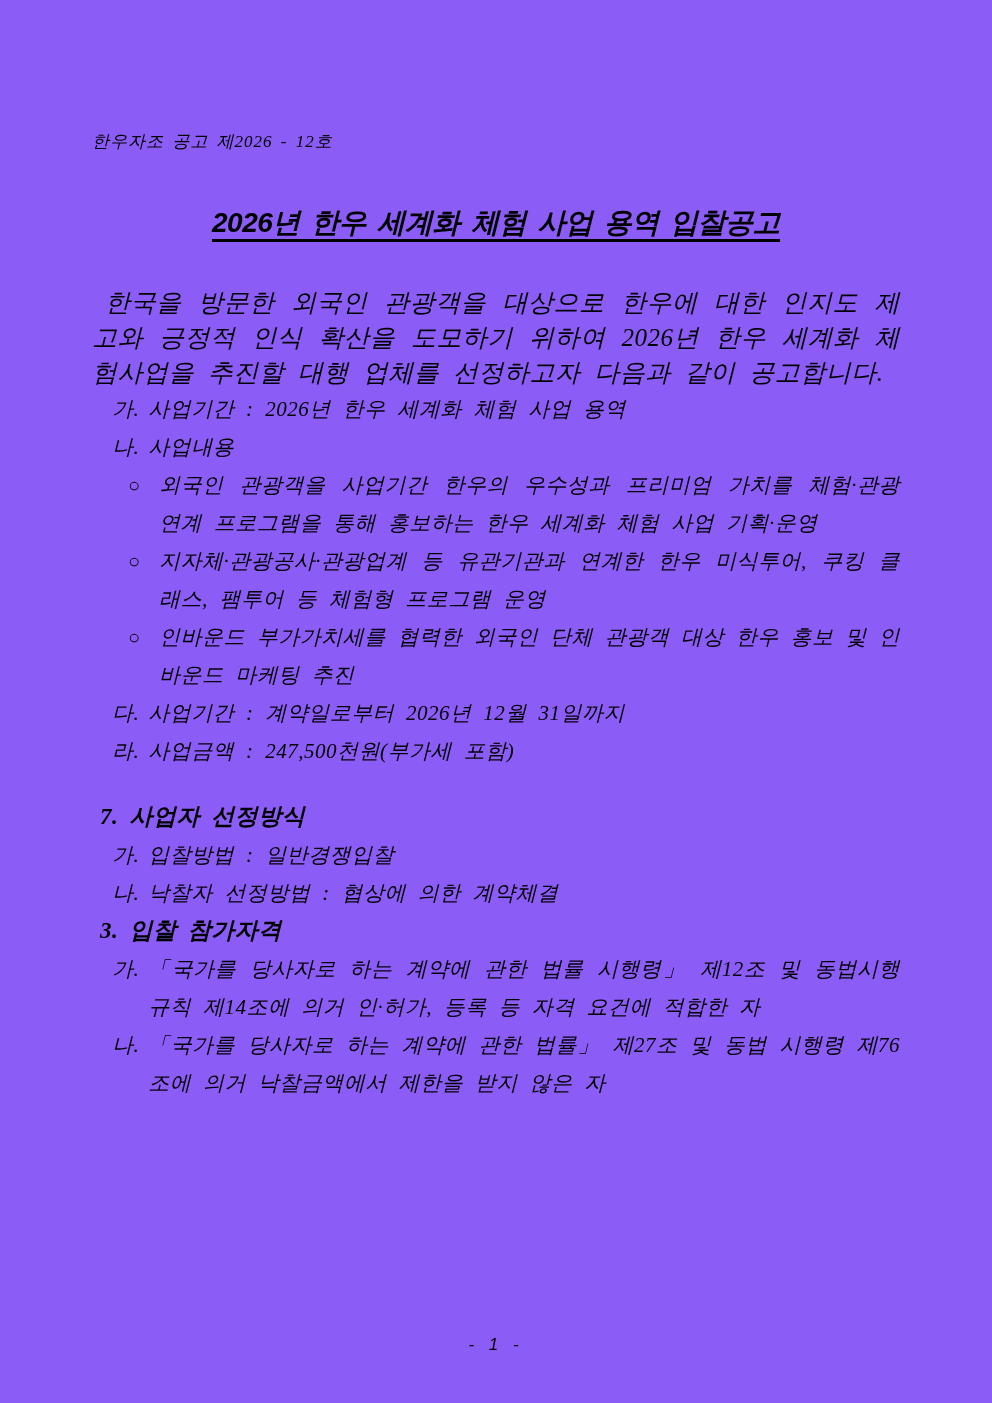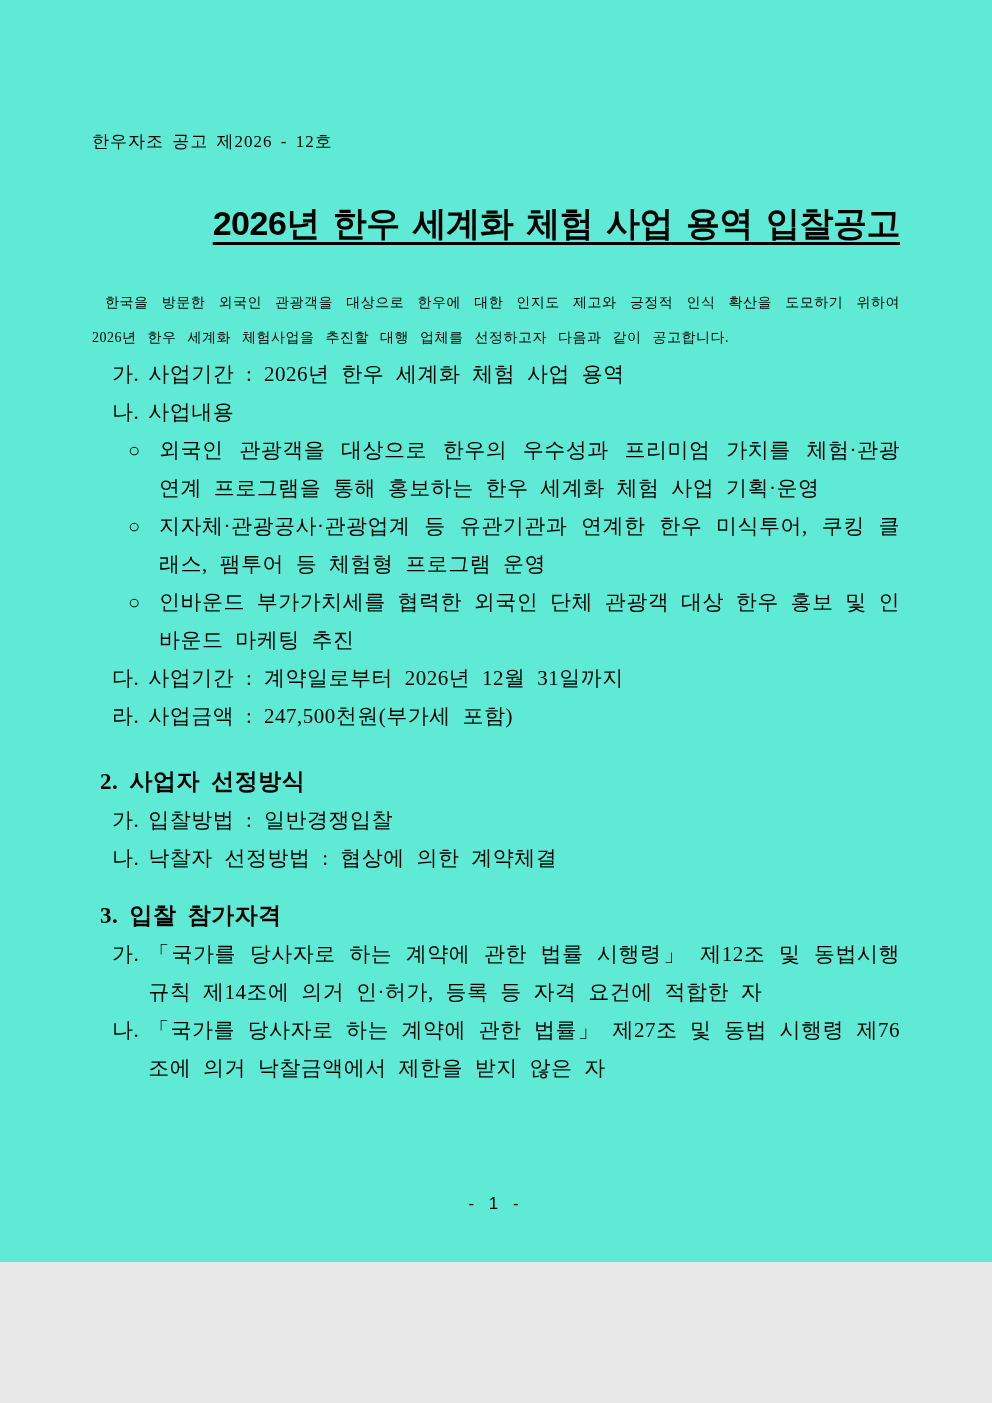--- a/index.html
+++ b/index.html
@@ -1,70 +1,71 @@
 <!DOCTYPE html>
 <html lang="ko"><head>
 <meta charset="utf-8">
 <style>
   html, body { margin: 0; padding: 0; background: #e8e8e8; }
   .page {
     position: relative;
     width: 992px;
-    height: 1262px;
+    height: 1403px;
     margin: 0 auto;
-    background: #5eead4;
+    background: #8b5cf6;
     color: #000000;
     font-family: "Liberation Serif", "DejaVu Serif", serif;
     overflow: hidden;
     box-sizing: border-box;
+    font-style: italic;
   }
   .content {
     padding: 0 92px;
   }
   .doc-number {
     padding-top: 130px;
     font-size: 17px;
     letter-spacing: 1px;
     word-spacing: 3px;
   }
   .title {
     margin: 46px 0 0 0;
-    text-align: right;
+    text-align: center;
     font-family: "Liberation Sans", "DejaVu Sans", sans-serif;
-    font-size: 34px;
+    font-size: 28px;
     font-weight: bold;
     line-height: 48px;
     letter-spacing: -0.5px;
     word-spacing: 4px;
   }
   .title .underline {
     text-decoration: underline;
     text-decoration-thickness: 3px;
     text-underline-offset: 7px;
   }
   .intro {
     margin: 38px 0 0 0;
-    font-size: 14px;
+    font-size: 25px;
     line-height: 35px;
     text-align: justify;
     text-indent: 13px;
     word-spacing: 7px;
     letter-spacing: 0.5px;
   }
   .sec-heading {
     font-size: 23px;
     font-weight: bold;
     line-height: 38px;
     margin: 0 0 0 8px;
     word-spacing: 5px;
     letter-spacing: 0.5px;
   }
   .sec1-heading { margin-top: 32px; }
   .sec2-heading { margin-top: 28px; }
-  .sec3-heading { margin-top: 20px; }
+  .sec3-heading { }
   .item {
     display: flex;
     margin: 0 0 0 20px;
     font-size: 21px;
     line-height: 38px;
     letter-spacing: 0.5px;
   }
   .item-label { flex: 0 0 auto; margin-right: 9px; }
   .item-text  { flex: 1 1 auto; text-align: justify; word-spacing: 6px; }
   .bullet {
@@ -118,21 +119,21 @@
         <span class="item-text">사업기간 : 2026년 한우 세계화 체험 사업 용역</span>
       </div>
 
       <div class="item">
         <span class="item-label">나.</span>
         <span class="item-text">사업내용</span>
       </div>
 
       <div class="bullet">
         <span class="bullet-marker">○</span>
-        <span class="bullet-text">외국인 관광객을 대상으로 한우의 우수성과 프리미엄 가치를 체험·관광 연계 프로그램을 통해 홍보하는 한우 세계화 체험 사업 기획·운영</span>
+        <span class="bullet-text">외국인 관광객을 사업기간 한우의 우수성과 프리미엄 가치를 체험·관광 연계 프로그램을 통해 홍보하는 한우 세계화 체험 사업 기획·운영</span>
       </div>
 
       <div class="bullet">
         <span class="bullet-marker">○</span>
         <span class="bullet-text">지자체·관광공사·관광업계 등 유관기관과 연계한 한우 미식투어, 쿠킹 클래스, 팸투어 등 체험형 프로그램 운영</span>
       </div>
 
       <div class="bullet">
         <span class="bullet-marker">○</span>
         <span class="bullet-text">인바운드 부가가치세를 협력한 외국인 단체 관광객 대상 한우 홍보 및 인바운드 마케팅 추진</span>
@@ -144,21 +145,21 @@
       </div>
 
       <div class="item">
         <span class="item-label">라.</span>
         <span class="item-text">사업금액 : 247,500천원(부가세 포함)</span>
       </div>
 
     </div>
 
     <div>
-      <h2 class="sec-heading sec2-heading">2. 사업자 선정방식</h2>
+      <h2 class="sec-heading sec2-heading">7. 사업자 선정방식</h2>
 
       <div class="item">
         <span class="item-label">가.</span>
         <span class="item-text">입찰방법 : 일반경쟁입찰</span>
       </div>
 
       <div class="item">
         <span class="item-label">나.</span>
         <span class="item-text">낙찰자 선정방법 : 협상에 의한 계약체결</span>
       </div>

